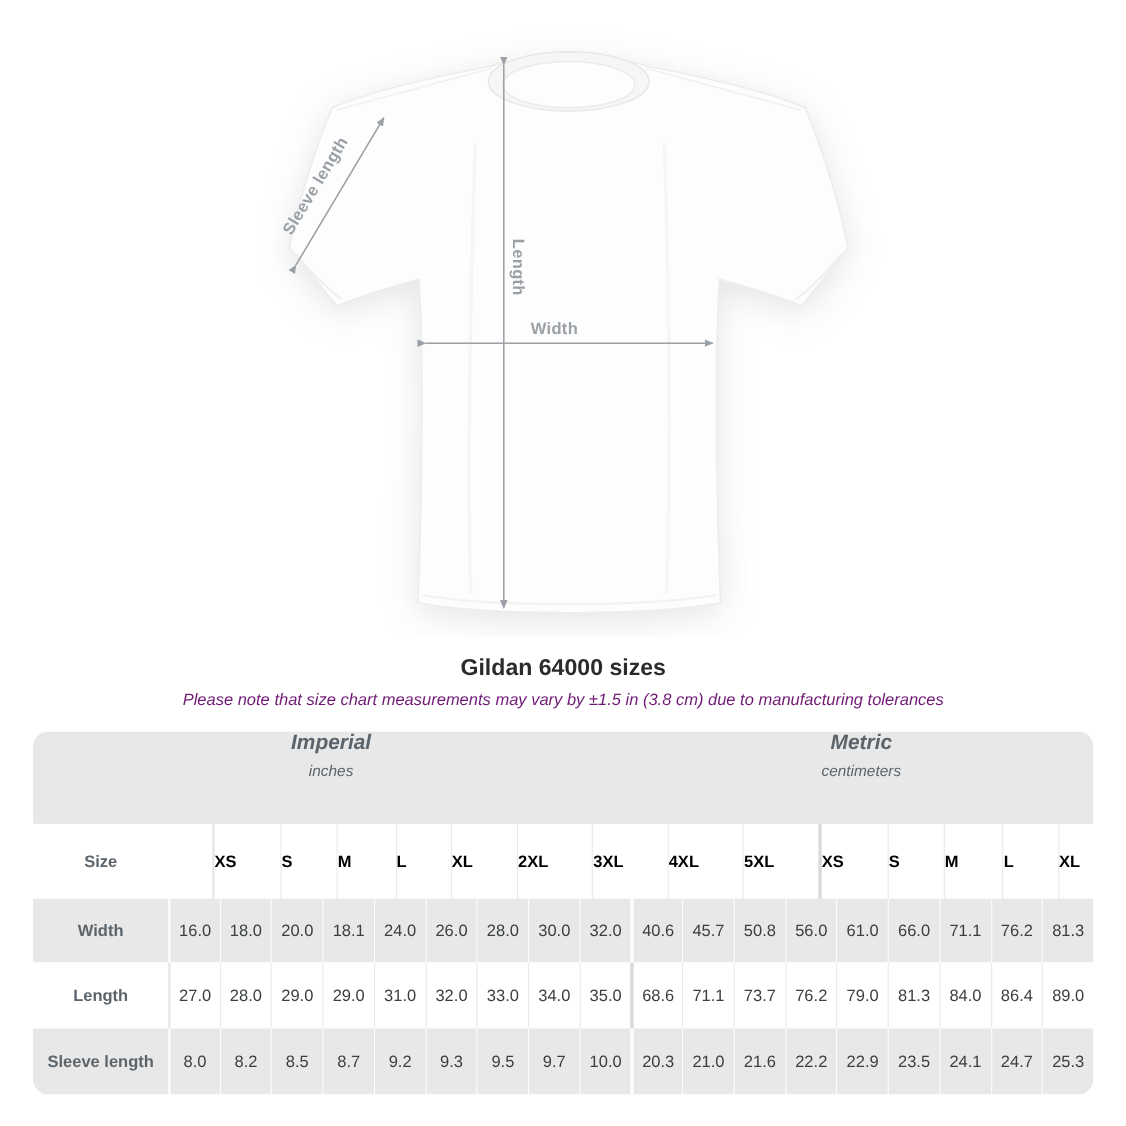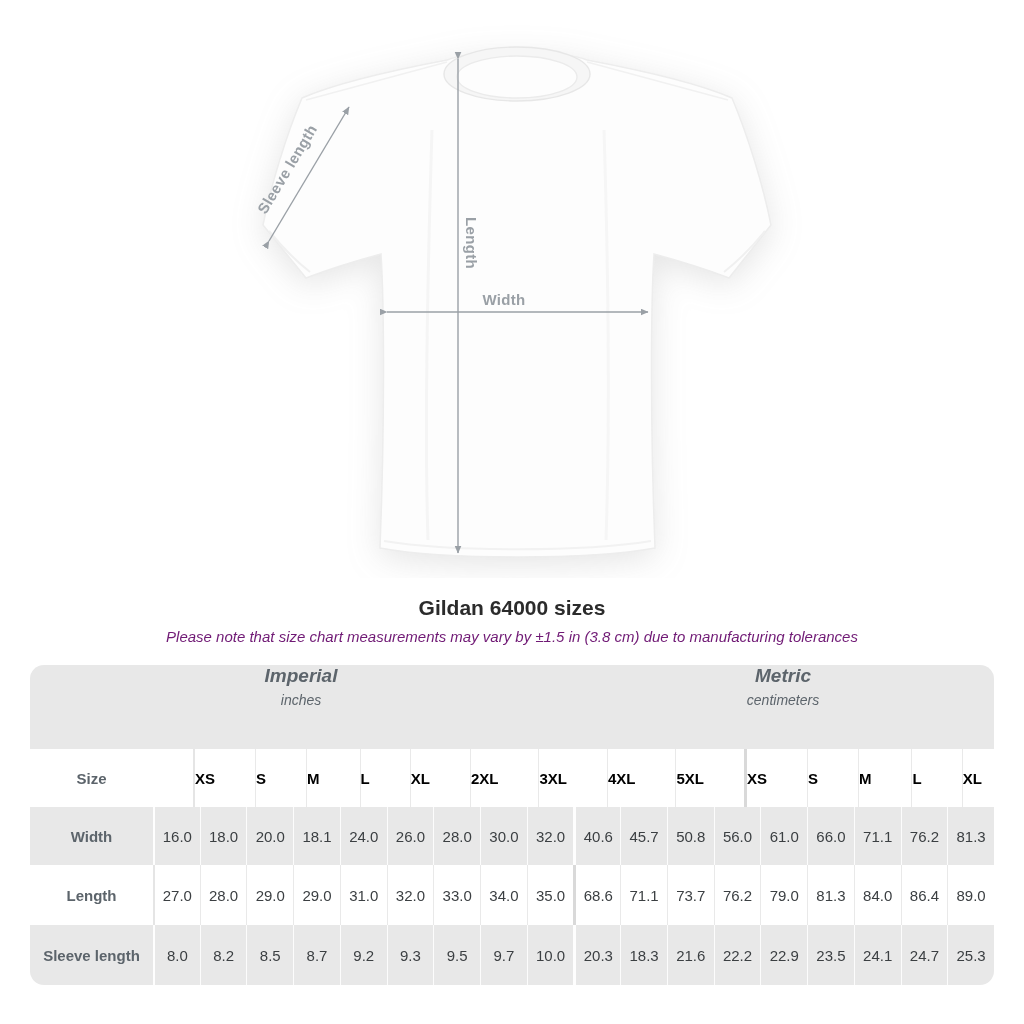--- a/index.html
+++ b/index.html
@@ -25,21 +25,21 @@
   .size-table { width:964px; margin:20px auto 0; border-radius:14px; overflow:hidden;
                 font-size:15px; }
   .band { display:grid; grid-template-columns:542px 1fr; background:#e8e8e8; height:84px; }
   .band-sec { display:flex; flex-direction:column; align-items:center; }
   .band-label { font-size:19px; font-weight:700; font-style:italic; color:#5c646b; }
   .band-sub   { font-size:14px; font-style:italic; color:#5c646b; margin-top:5px; }
 
   .row { display:grid; grid-template-columns:123px repeat(18,1fr); }
   .row.white { background:#ffffff; }
   .row.gray  { background:#e8e8e8; }
-  .r-size  { height:58px; }
+  .r-size  { height:68px; }
   .r-width { height:58px; }
   .r-length{ height:60px; }
   .r-sleeve{ height:60px; }
 
   .cell { display:flex; align-items:center; justify-content:center;
           color:#3b3f42; border-left:1px solid transparent; }
   .cell.label { font-weight:700; color:#5c646b; border-left:none; }
   .cell.hdr   { font-weight:700; color:#000000;margin-left:40px; }
   .row.white .cell + .cell { border-left:1px solid #e9e9e9; }
   .row.gray  .cell + .cell { border-left:1px solid rgba(255,255,255,.85); }
@@ -187,21 +187,21 @@
       <div class="cell">8.0</div>
       <div class="cell">8.2</div>
       <div class="cell">8.5</div>
       <div class="cell">8.7</div>
       <div class="cell">9.2</div>
       <div class="cell">9.3</div>
       <div class="cell">9.5</div>
       <div class="cell">9.7</div>
       <div class="cell">10.0</div>
       <div class="cell">20.3</div>
-      <div class="cell">18.3</div>
+      <div class="cell">21.0</div>
       <div class="cell">21.6</div>
       <div class="cell">22.2</div>
       <div class="cell">22.9</div>
       <div class="cell">23.5</div>
       <div class="cell">24.1</div>
       <div class="cell">24.7</div>
       <div class="cell">25.3</div>
     </div>
 
   </div>

